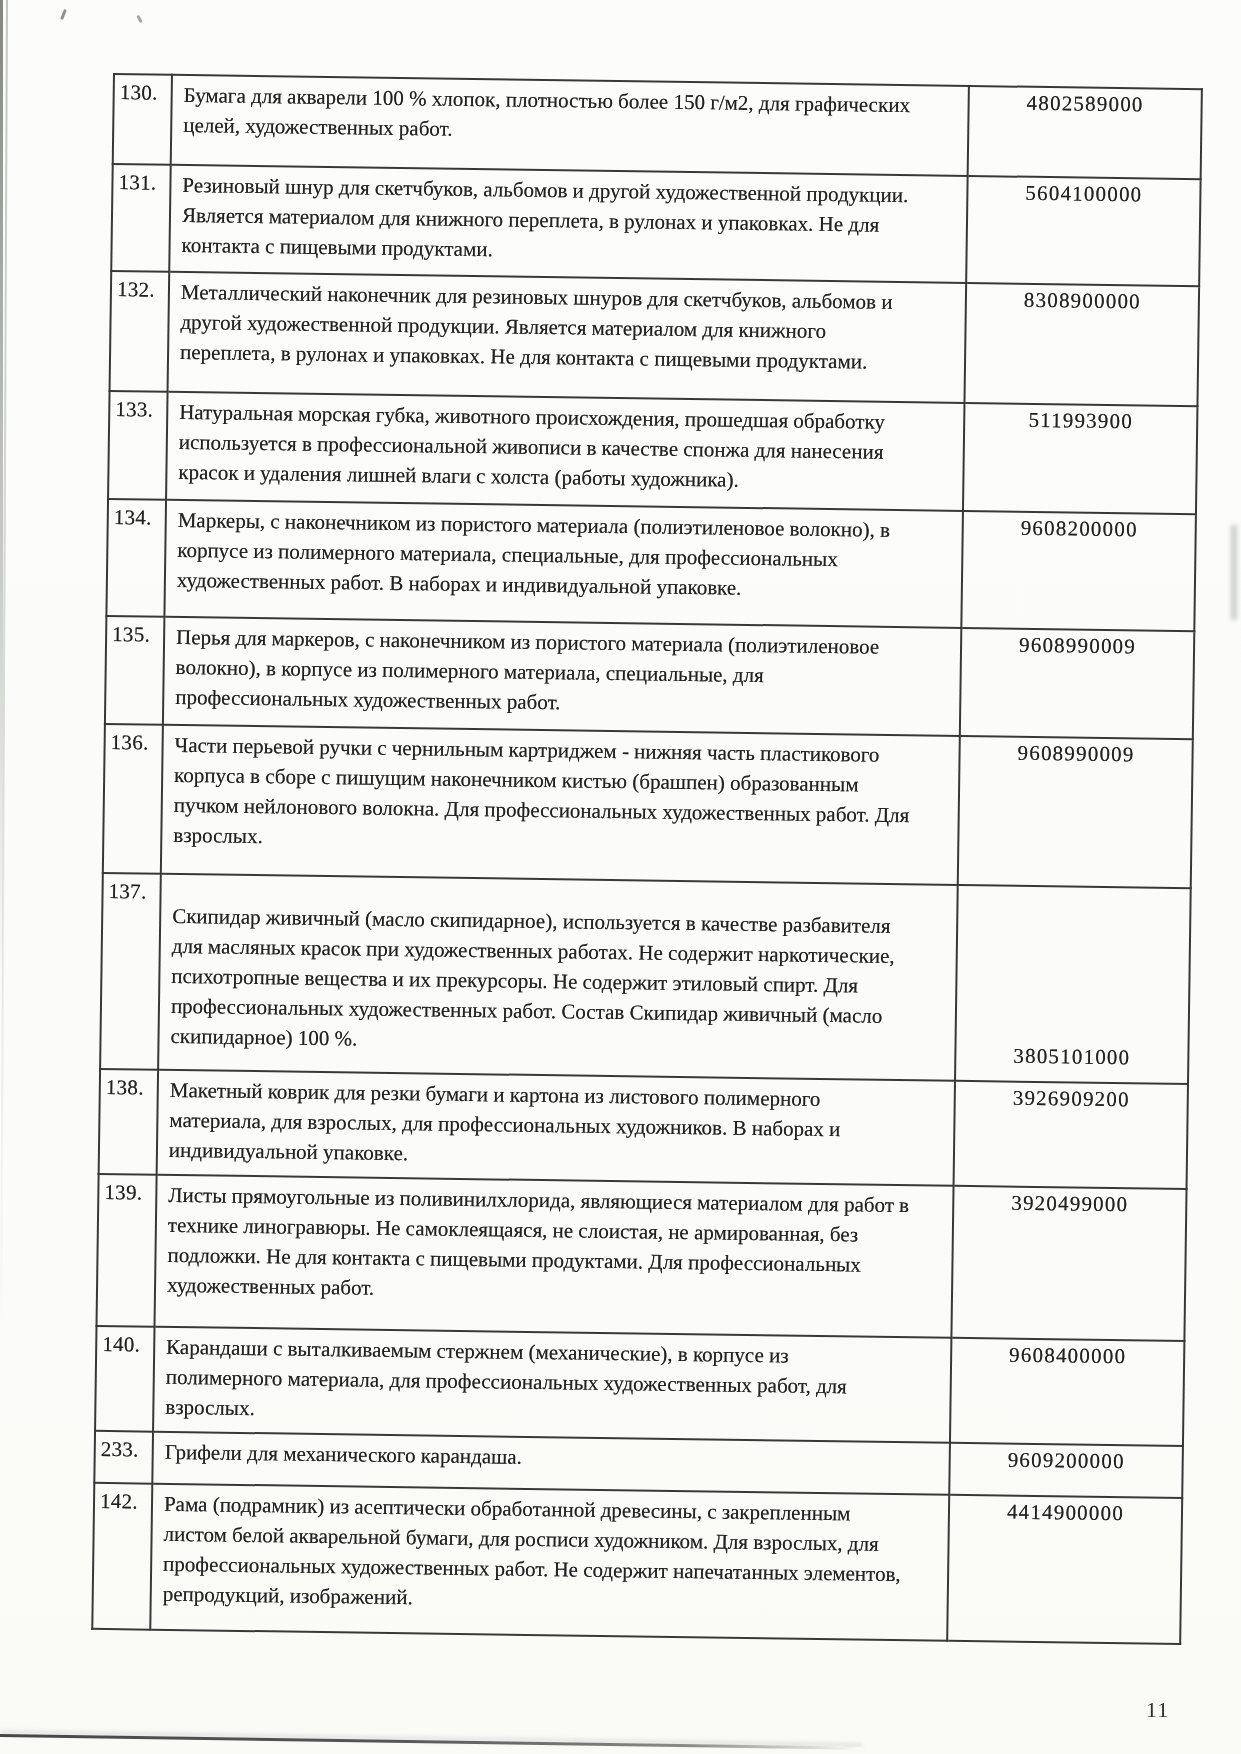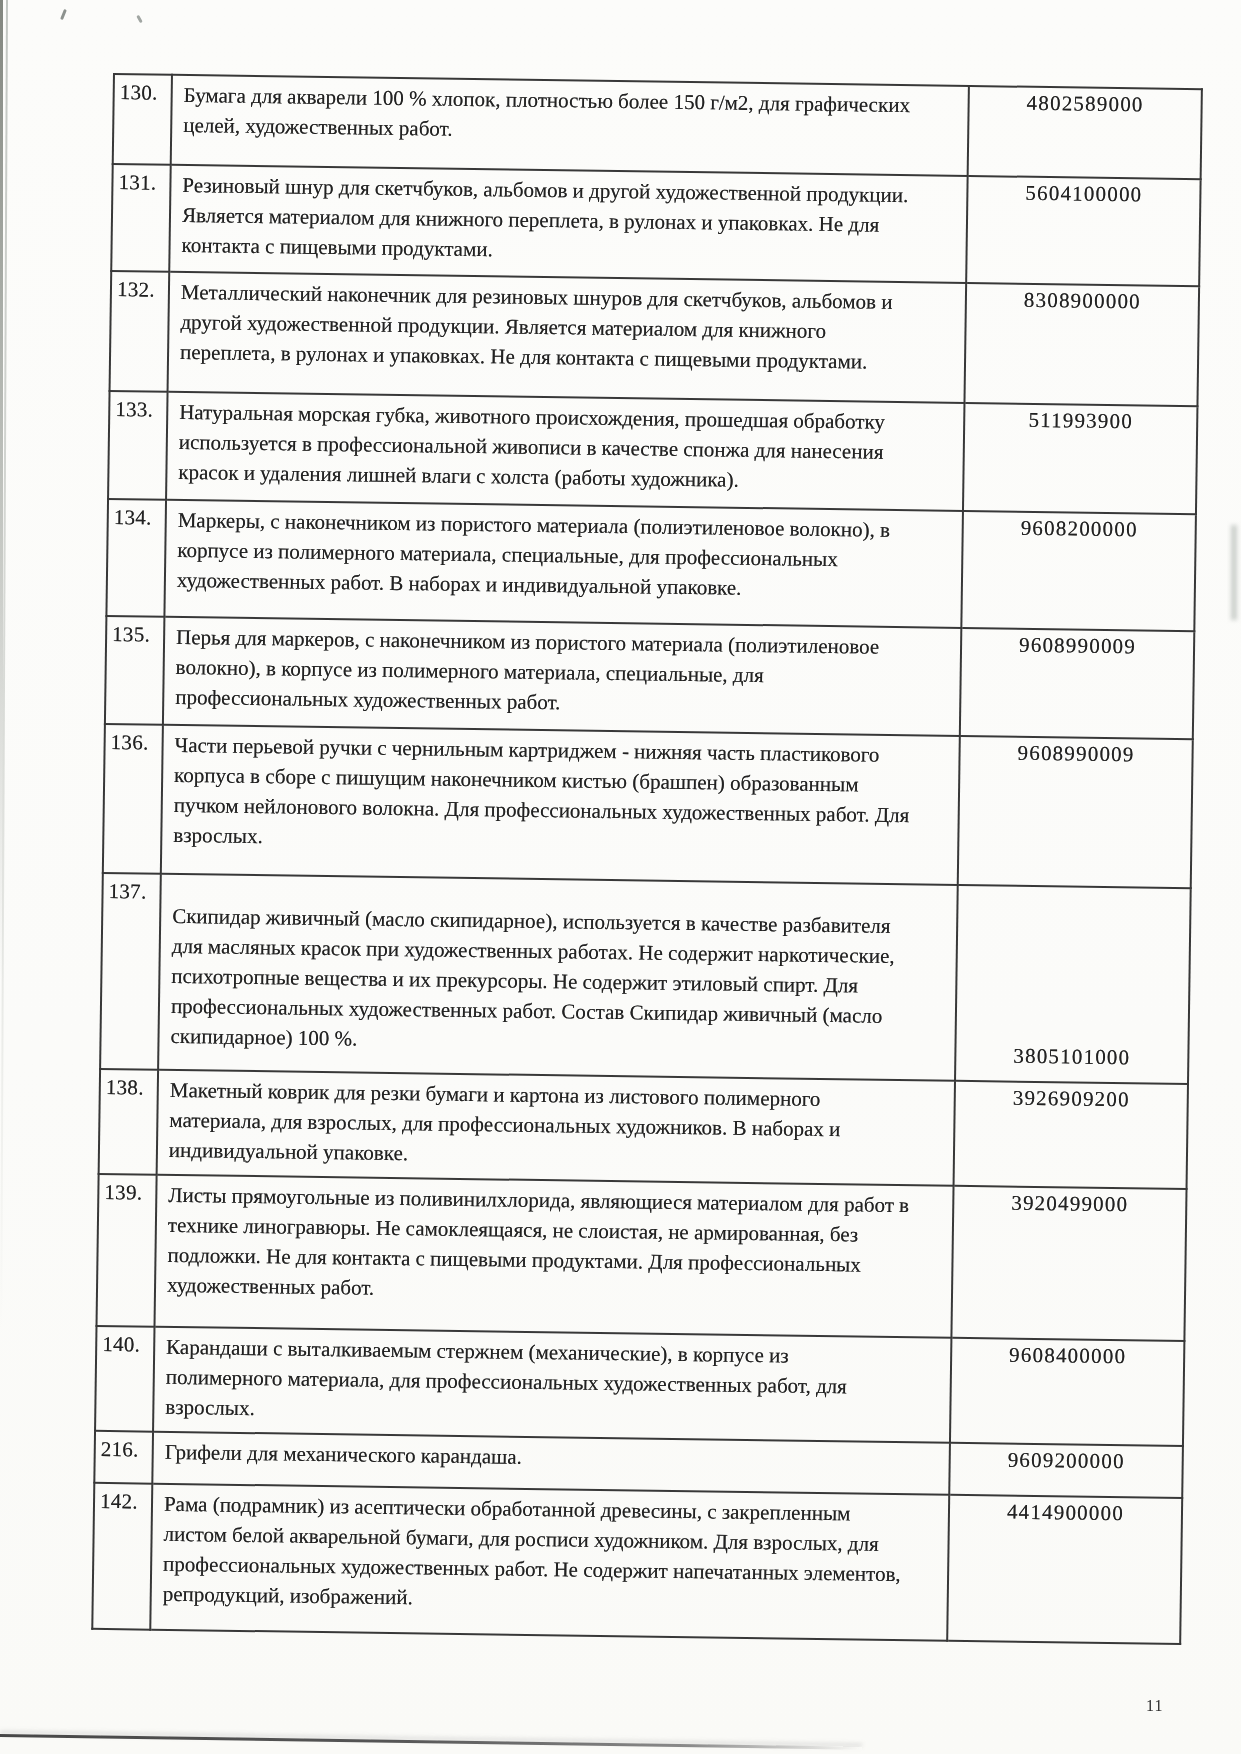--- a/index.html
+++ b/index.html
@@ -78,21 +78,21 @@
   tr.r137 { height: 196px; }
   tr.r138 { height: 105px; }
   tr.r139 { height: 152px; }
   tr.r140 { height: 105px; }
   tr.r141 { height: 52px; }
   tr.r142 { height: 146px; }
   tr.r137 td.desc-cell { padding-top: 26px; }
   tr.r137 td.code-cell { vertical-align: bottom; padding-bottom: 10px; }
   .page-number {
     position: absolute; left: 1146px; top: 1697px;
-    font-size: 16px; color: #2e2e2e; letter-spacing: 1px;
+    font-size: 22px; color: #2e2e2e; letter-spacing: 1px;
   }
 </style>
 </head>
 <body>
 
 <div class="page-surface"></div>
 
 <div class="edge-left-dark"></div>
 <div class="edge-left-faint"></div>
 <div class="speck-1"></div>
@@ -156,21 +156,21 @@
         <td class="num-cell">139.</td>
         <td class="desc-cell">Листы прямоугольные из поливинилхлорида, являющиеся материалом для работ в технике линогравюры. Не самоклеящаяся, не слоистая, не армированная, без подложки. Не для контакта с пищевыми продуктами. Для профессиональных художественных работ.</td>
         <td class="code-cell">3920499000</td>
       </tr>
       <tr class="r140">
         <td class="num-cell">140.</td>
         <td class="desc-cell">Карандаши с выталкиваемым стержнем (механические), в корпусе из полимерного материала, для профессиональных художественных работ, для взрослых.</td>
         <td class="code-cell">9608400000</td>
       </tr>
       <tr class="r141">
-        <td class="num-cell">216.</td>
+        <td class="num-cell">233.</td>
         <td class="desc-cell">Грифели для механического карандаша.</td>
         <td class="code-cell">9609200000</td>
       </tr>
       <tr class="r142">
         <td class="num-cell">142.</td>
         <td class="desc-cell">Рама (подрамник) из асептически обработанной древесины, с закрепленным листом белой акварельной бумаги, для росписи художником. Для взрослых, для профессиональных художественных работ. Не содержит напечатанных элементов, репродукций, изображений.</td>
         <td class="code-cell">4414900000</td>
       </tr>
     </tbody>
   </table>

